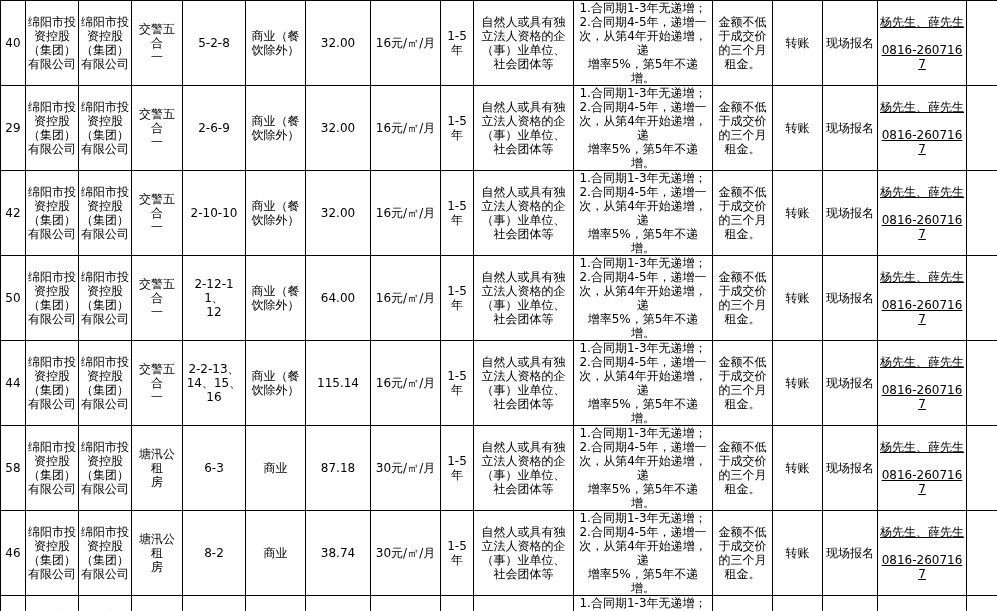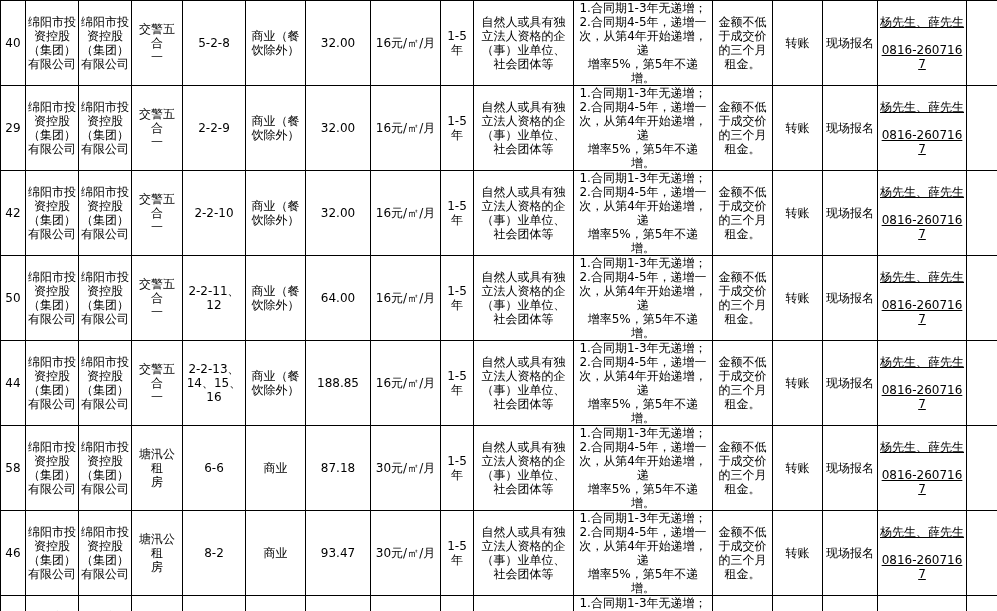--- a/index.html
+++ b/index.html
@@ -103,21 +103,21 @@
     <td>绵阳市投
 资控股
 （集团）
 有限公司</td>
     <td>绵阳市投
 资控股
 （集团）
 有限公司</td>
     <td>交警五合
 一</td>
-    <td>2-2-9</td>
+    <td>2-6-9</td>
     <td>商业（餐
 饮除外）</td>
     <td>32.00</td>
     <td>16元/㎡/月</td>
     <td>1-5年</td>
     <td class="c-left">自然人或具有独
 立法人资格的企
 （事）业单位、
 社会团体等</td>
     <td class="c-left">1.合同期1-3年无递增；
@@ -142,21 +142,21 @@
     <td>绵阳市投
 资控股
 （集团）
 有限公司</td>
     <td>绵阳市投
 资控股
 （集团）
 有限公司</td>
     <td>交警五合
 一</td>
-    <td>2-2-10</td>
+    <td>2-10-10</td>
     <td>商业（餐
 饮除外）</td>
     <td>32.00</td>
     <td>16元/㎡/月</td>
     <td>1-5年</td>
     <td class="c-left">自然人或具有独
 立法人资格的企
 （事）业单位、
 社会团体等</td>
     <td class="c-left">1.合同期1-3年无递增；
@@ -181,21 +181,21 @@
     <td>绵阳市投
 资控股
 （集团）
 有限公司</td>
     <td>绵阳市投
 资控股
 （集团）
 有限公司</td>
     <td>交警五合
 一</td>
-    <td>2-2-11、
+    <td>2-12-11、
 12</td>
     <td>商业（餐
 饮除外）</td>
     <td>64.00</td>
     <td>16元/㎡/月</td>
     <td>1-5年</td>
     <td class="c-left">自然人或具有独
 立法人资格的企
 （事）业单位、
 社会团体等</td>
@@ -226,21 +226,21 @@
 资控股
 （集团）
 有限公司</td>
     <td>交警五合
 一</td>
     <td>2-2-13、
 14、15、
 16</td>
     <td>商业（餐
 饮除外）</td>
-    <td>188.85</td>
+    <td>115.14</td>
     <td>16元/㎡/月</td>
     <td>1-5年</td>
     <td class="c-left">自然人或具有独
 立法人资格的企
 （事）业单位、
 社会团体等</td>
     <td class="c-left">1.合同期1-3年无递增；
 2.合同期4-5年，递增一
 次，从第4年开始递增，递
 增率5%，第5年不递增。</td>
@@ -262,21 +262,21 @@
     <td>绵阳市投
 资控股
 （集团）
 有限公司</td>
     <td>绵阳市投
 资控股
 （集团）
 有限公司</td>
     <td>塘汛公租
 房</td>
-    <td>6-6</td>
+    <td>6-3</td>
     <td>商业</td>
     <td>87.18</td>
     <td>30元/㎡/月</td>
     <td>1-5年</td>
     <td class="c-left">自然人或具有独
 立法人资格的企
 （事）业单位、
 社会团体等</td>
     <td class="c-left">1.合同期1-3年无递增；
 2.合同期4-5年，递增一
@@ -302,21 +302,21 @@
 （集团）
 有限公司</td>
     <td>绵阳市投
 资控股
 （集团）
 有限公司</td>
     <td>塘汛公租
 房</td>
     <td>8-2</td>
     <td>商业</td>
-    <td>93.47</td>
+    <td>38.74</td>
     <td>30元/㎡/月</td>
     <td>1-5年</td>
     <td class="c-left">自然人或具有独
 立法人资格的企
 （事）业单位、
 社会团体等</td>
     <td class="c-left">1.合同期1-3年无递增；
 2.合同期4-5年，递增一
 次，从第4年开始递增，递
 增率5%，第5年不递增。</td>

